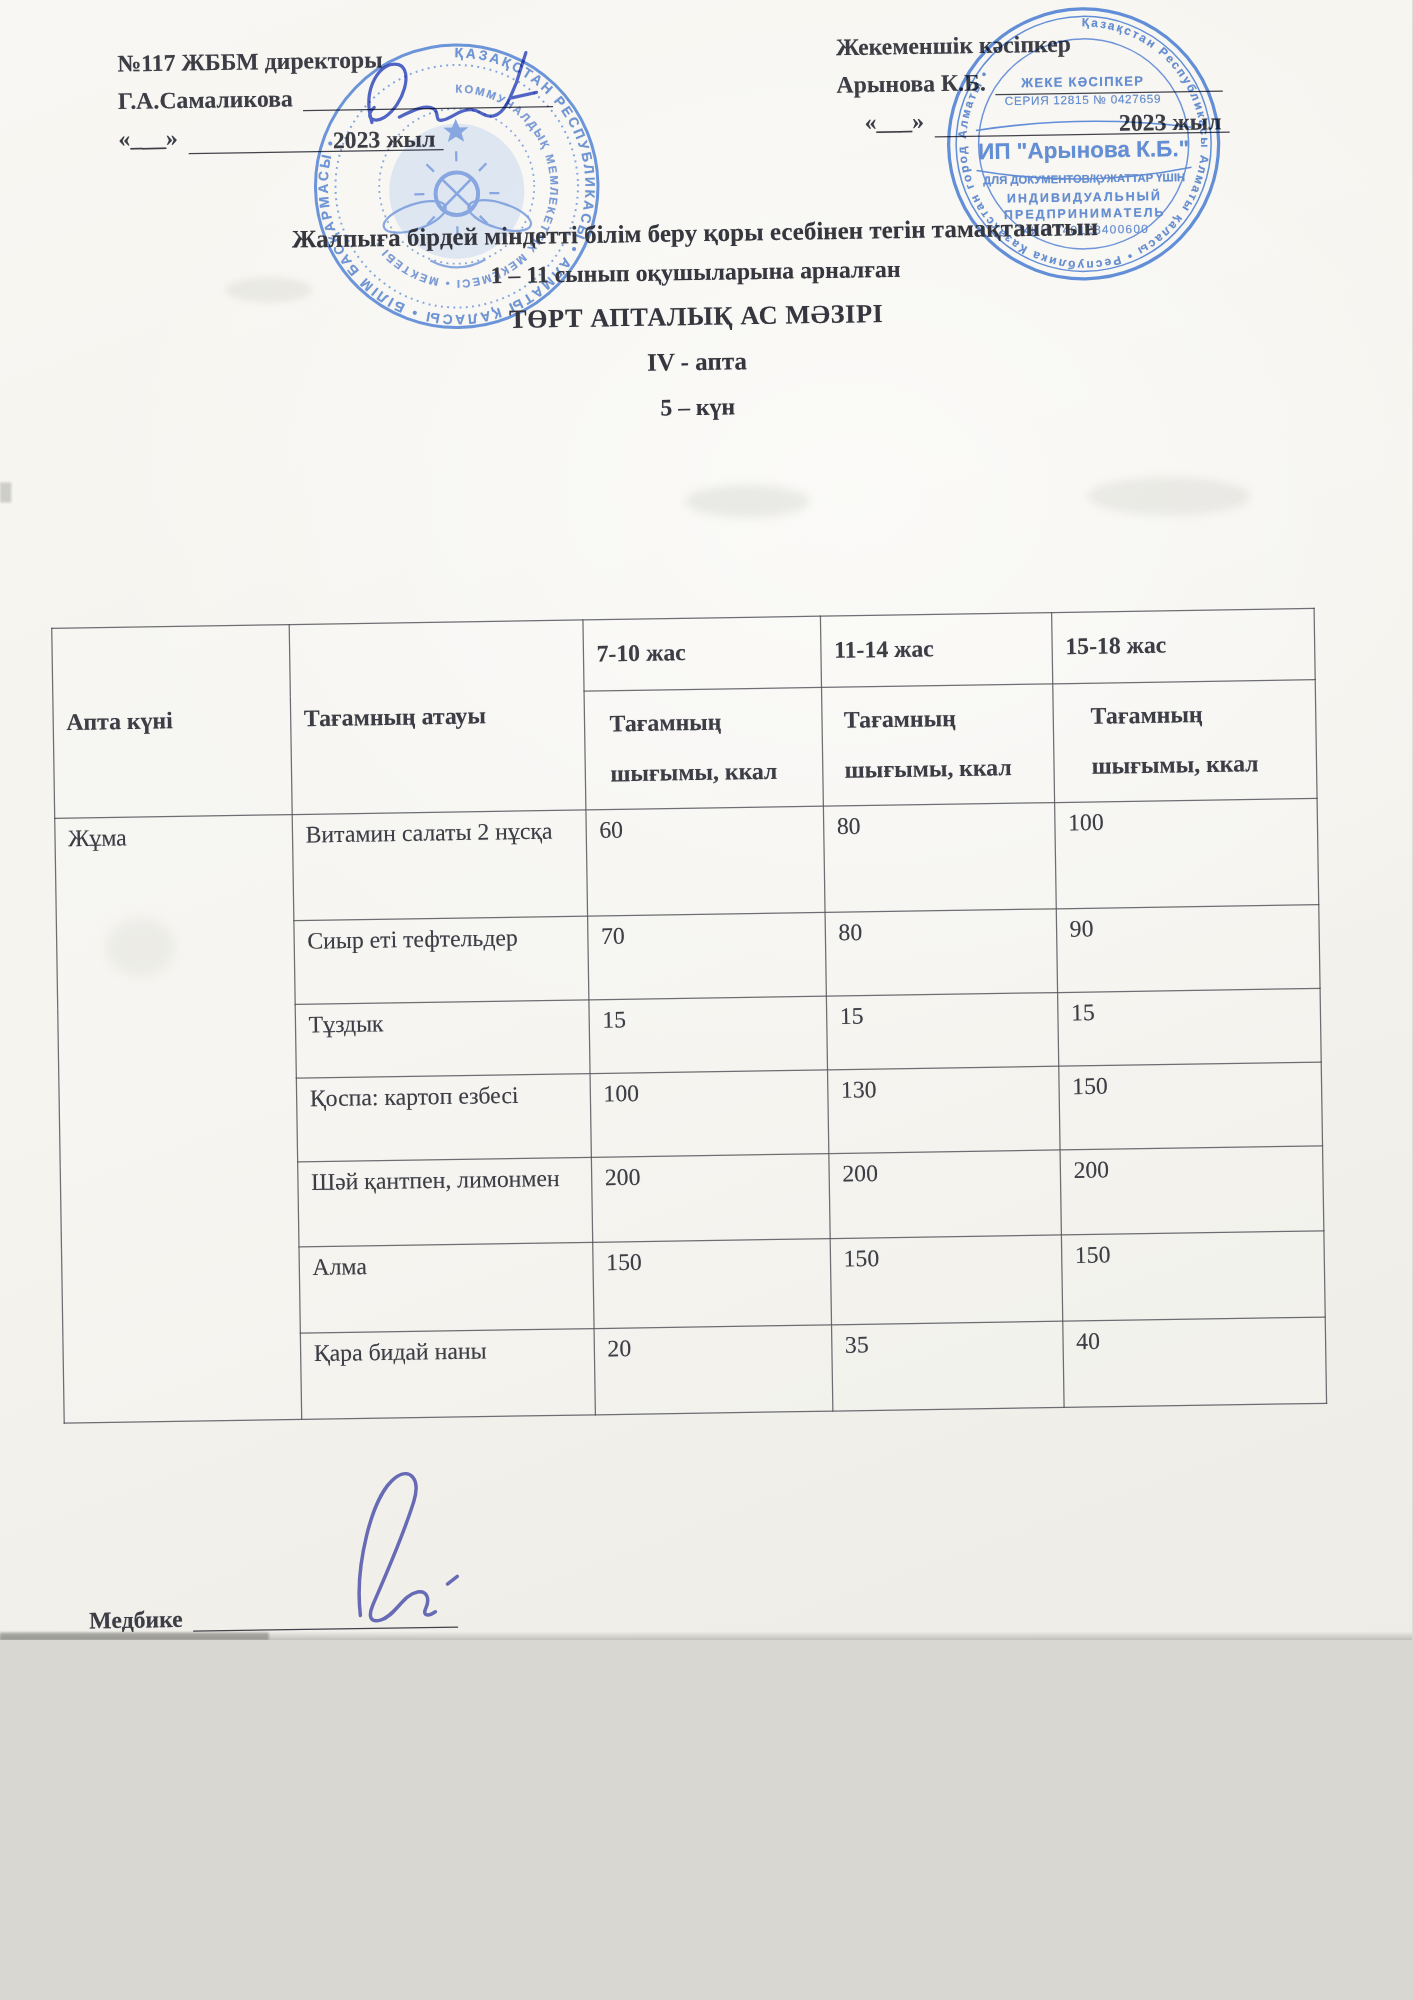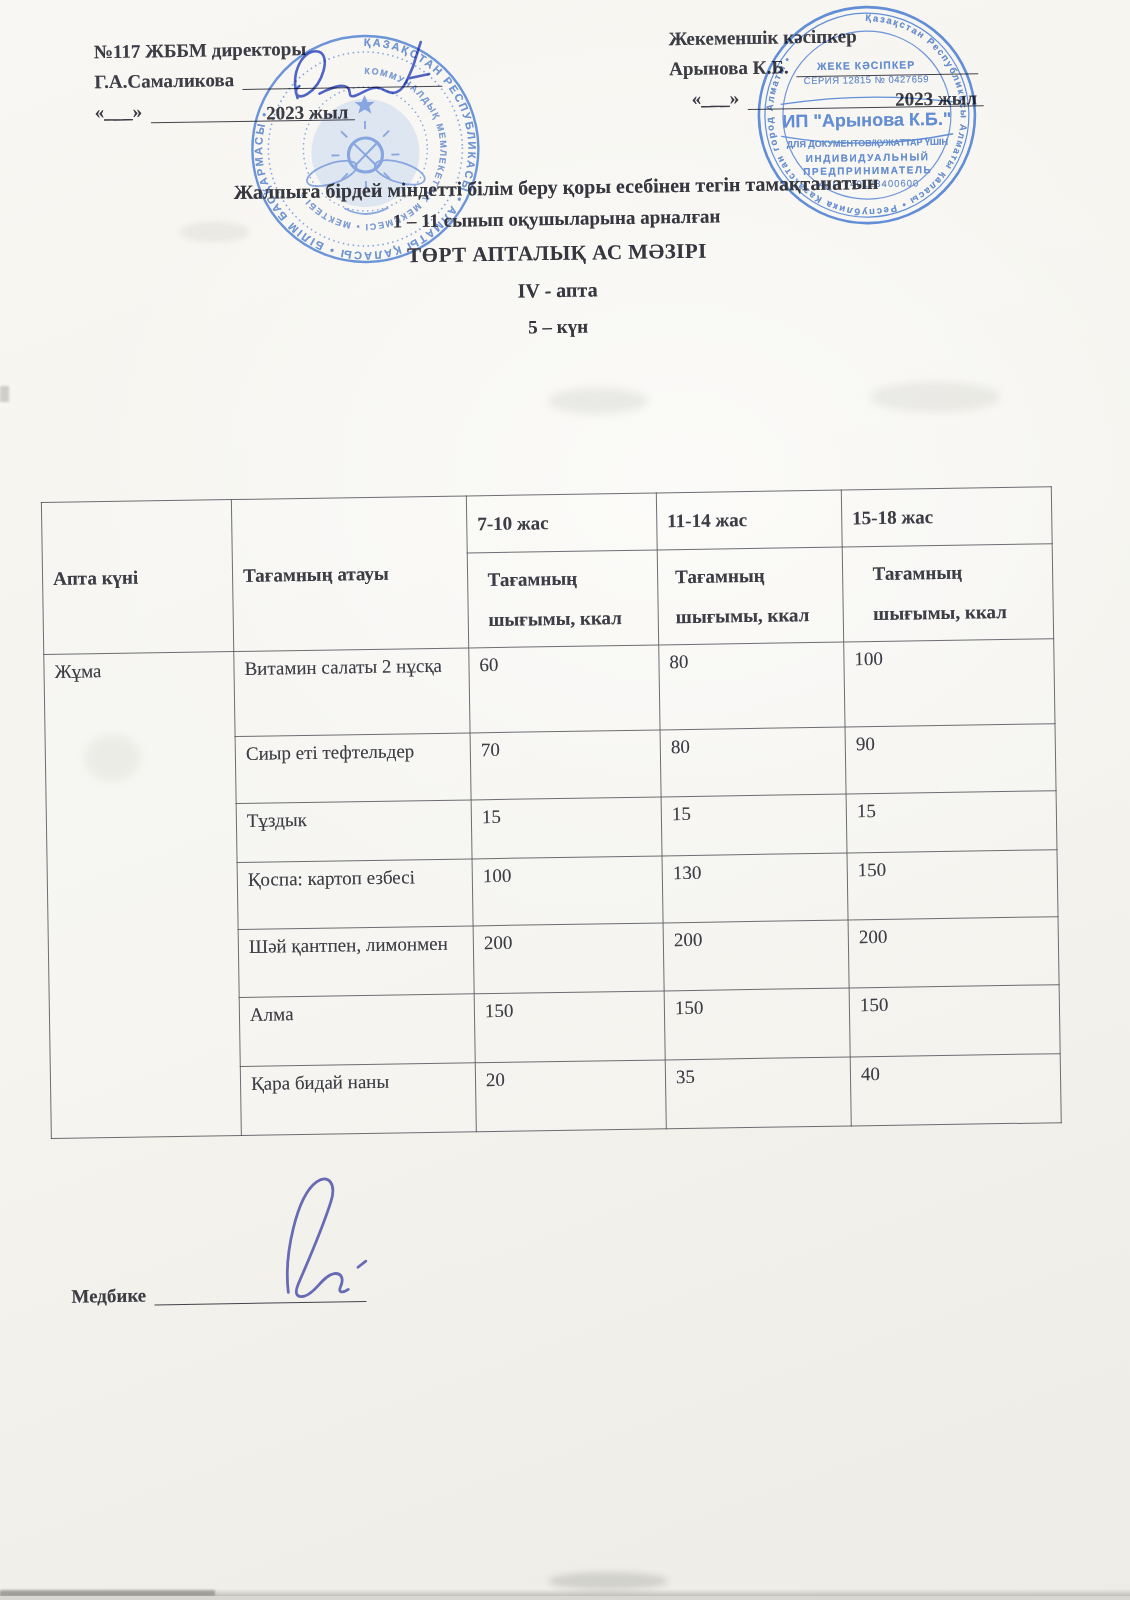--- a/index.html
+++ b/index.html
@@ -1,17 +1,17 @@
 <!DOCTYPE html>
 <html><head>
 <meta charset="utf-8">
 <style>
   html,body{margin:0;padding:0;background:#d8d7d2;}
   .page{
-    position:relative; width:1130px; height:1596px; overflow:hidden;
+    position:relative; width:1130px; height:1312px; overflow:hidden;
     background:
       radial-gradient(ellipse 900px 700px at 60% 30%, rgba(255,255,255,.55), rgba(255,255,255,0) 70%),
       linear-gradient(160deg,#f8f7f3 0%,#f4f3ee 55%,#edece6 100%);
     font-family:"Liberation Serif","DejaVu Serif",serif;
     color:#3c3d45;
     text-shadow:0 0 .6px rgba(64,65,74,.38);
   }
   .tilt{position:absolute; inset:0; transform:rotate(-0.9deg); transform-origin:560px 760px;}
 
   

